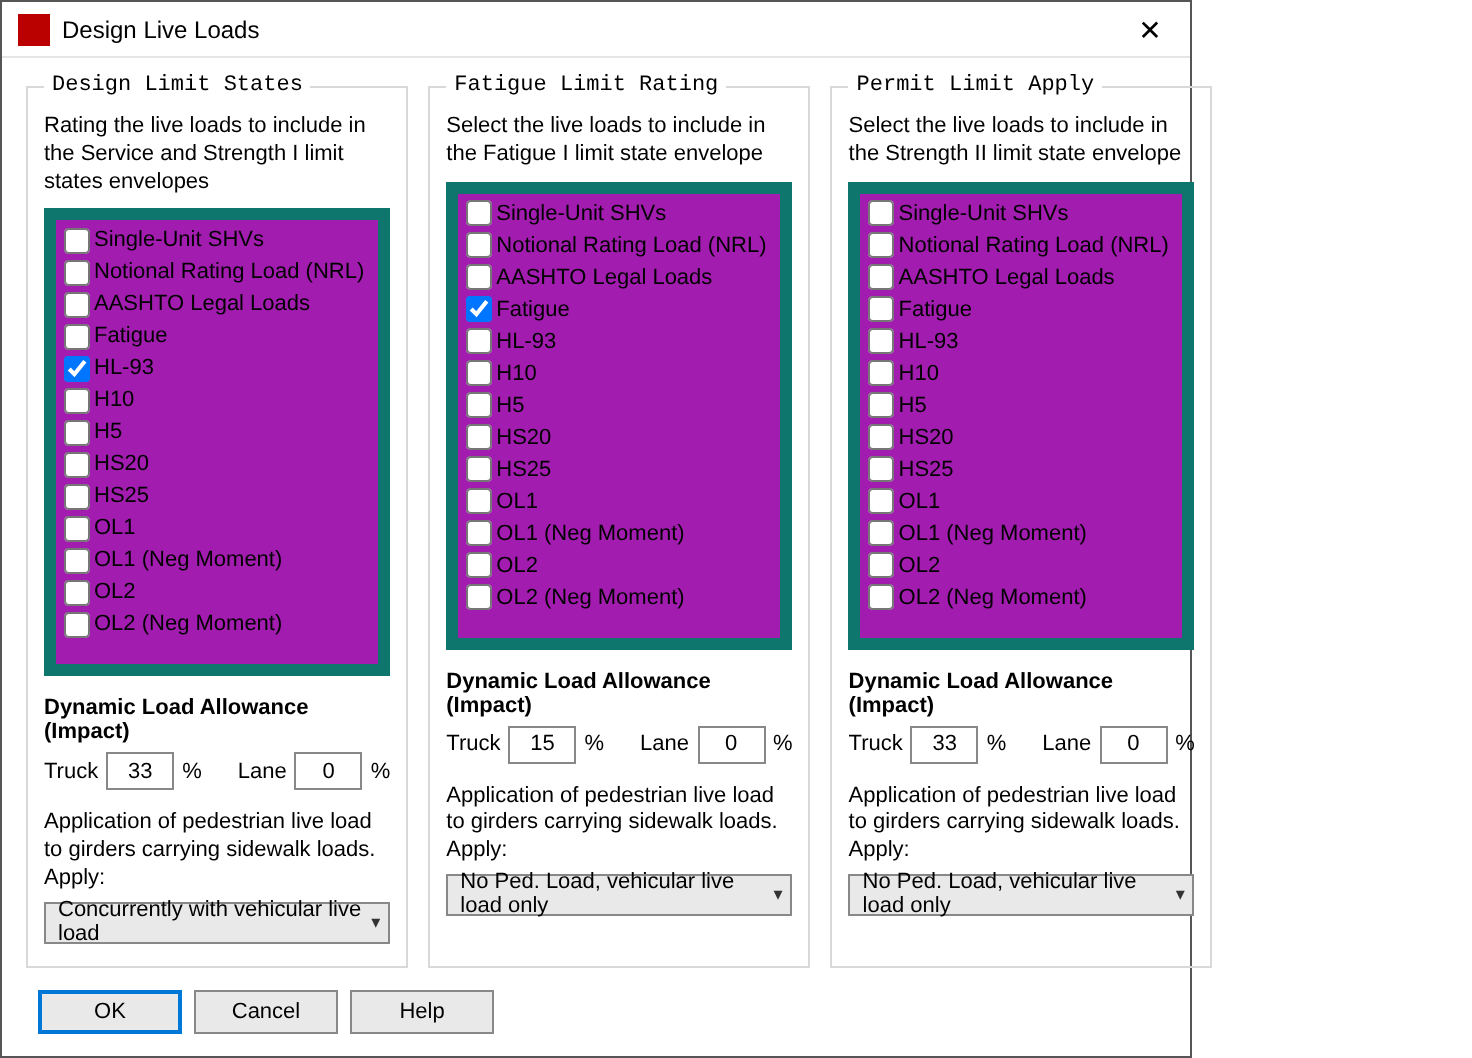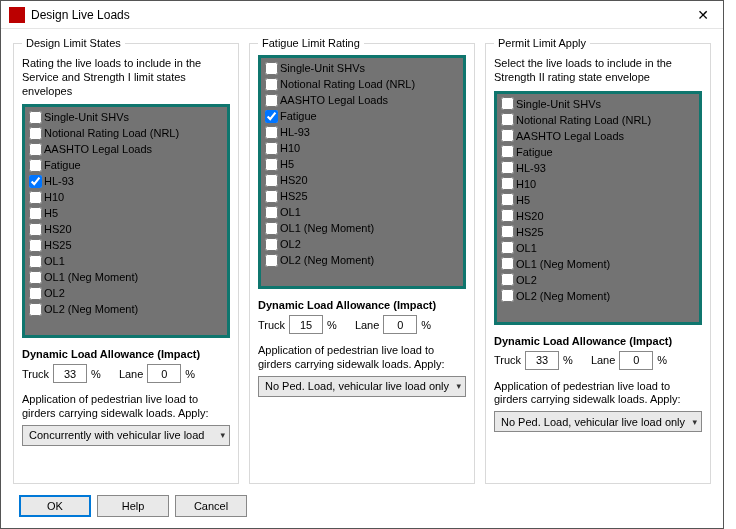--- a/index.html
+++ b/index.html
@@ -5,21 +5,21 @@
   * { box-sizing: border-box; }
   body {
     margin: 0;
     font-family: "Segoe UI", Tahoma, Arial, sans-serif;
     font-size: 11px;
     background: #fff;
     color: #000;
     user-select: none;
   }
   .window {
-    width: 724px;
+    width: 596px;
     height: 529px;
     border: 1px solid #555;
     display: flex;
     flex-direction: column;
     background: #fff;
   }
   .titlebar {
     height: 28px;
     display: flex;
     align-items: center;
@@ -47,31 +47,32 @@
   }
   fieldset.group {
     flex: 1;
     border: 1px solid #d9d9d9;
     padding: 6px 8px 8px 8px;
     margin: 0;
   }
   fieldset.group > legend {
     padding: 0 4px;
     font-size: 11px;
+    font-family: Liberation Mono, monospace;
   }
   .instr {
     margin: 2px 0 6px 0;
     line-height: 1.25;
   }
   .listbox {
-    border: 3px solid #0f766e;
+    border: 6px solid #0f766e;
     height: 234px;
     overflow: auto;
     padding: 2px;
-    background:#737373;
+    background:#a21caf;
   }
   .cb-row {
     display: flex;
     align-items: center;
     height: 16px;
     padding: 0 2px;
   }
   .cb-row input[type=checkbox]{
     width: 13px; height: 13px;
     margin: 0 2px 0 0;
@@ -203,20 +204,21 @@
           <span>%</span>
         </div>
         <div class="ped-label">Application of pedestrian live load to girders carrying sidewalk loads. Apply:</div>
         <div class="combo">
           <span>Concurrently with vehicular live load</span>
           <span class="chev">▾</span>
         </div>
       </fieldset>
       <fieldset class="group">
         <legend>Fatigue Limit Rating</legend>
+        <div class="instr">Select the live loads to include in the Fatigue I limit state envelope</div>
         <div class="listbox">
           <label class="cb-row">
             <input type="checkbox" style="">
             <span>Single-Unit SHVs</span>
           </label>
           <label class="cb-row">
             <input type="checkbox" style="">
             <span>Notional Rating Load (NRL)</span>
           </label>
           <label class="cb-row">
@@ -274,21 +276,21 @@
           <span>%</span>
         </div>
         <div class="ped-label">Application of pedestrian live load to girders carrying sidewalk loads. Apply:</div>
         <div class="combo">
           <span>No Ped. Load, vehicular live load only</span>
           <span class="chev">▾</span>
         </div>
       </fieldset>
       <fieldset class="group">
         <legend>Permit Limit Apply</legend>
-        <div class="instr">Select the live loads to include in the Strength II rating state envelope</div>
+        <div class="instr">Select the live loads to include in the Strength II limit state envelope</div>
         <div class="listbox">
           <label class="cb-row">
             <input type="checkbox" style="">
             <span>Single-Unit SHVs</span>
           </label>
           <label class="cb-row">
             <input type="checkbox" style="">
             <span>Notional Rating Load (NRL)</span>
           </label>
           <label class="cb-row">
@@ -351,19 +353,19 @@
           <span class="chev">▾</span>
         </div>
       </fieldset>
     </div>
 
   <div class="footer">
     <div class="btn default">
         <span>OK</span>
       </div>
     <div class="btn">
-        <span>Help</span>
+        <span>Cancel</span>
       </div>
     <div class="btn">
-        <span>Cancel</span>
+        <span>Help</span>
       </div>
   </div>
 </div>
 
 </body></html>

